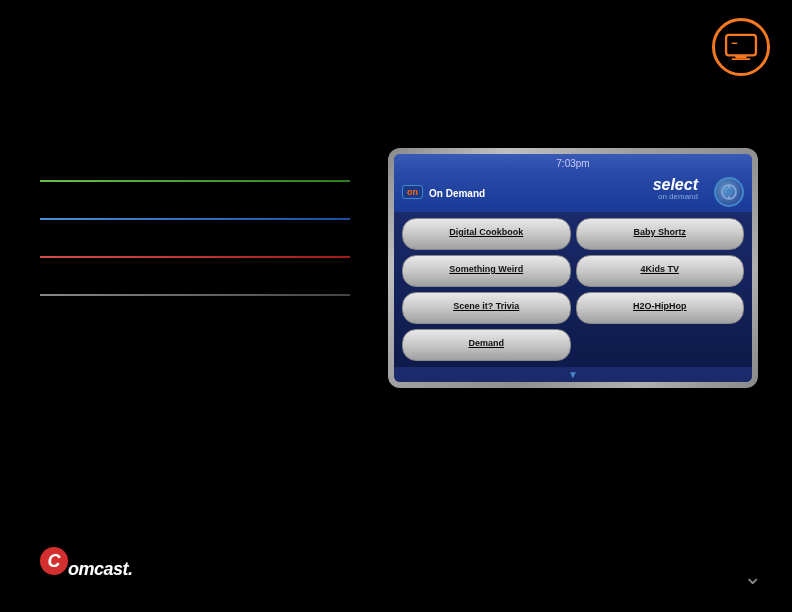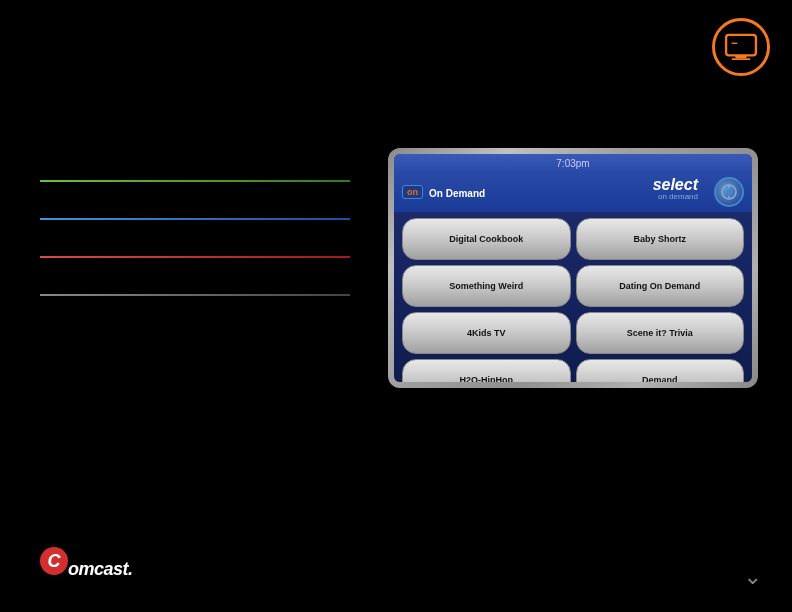--- a/index.html
+++ b/index.html
@@ -191,22 +191,23 @@
       padding: 6px 8px;
     }
 
     .tv-btn {
       background: linear-gradient(180deg, #e8e8e8 0%, #c8c8c8 50%, #a0a0a0 100%);
       border: 1px solid #888;
       border-radius: 14px;
       display: flex;
       align-items: flex-start;
       justify-content: center;
-      padding: 15px 6px;
+      padding: 8px 6px;
       cursor: pointer;
+      text-decoration: underline;
     }
 
     .tv-btn span {
       color: #111;
       font-size: 9px;
       font-weight: bold;
       text-align: center;
     }
 
     
@@ -314,23 +315,20 @@
       <div class="tv-btn">
         <span>Digital Cookbook</span>
       </div>
       <div class="tv-btn">
         <span>Baby Shortz</span>
       </div>
       <div class="tv-btn">
         <span>Something Weird</span>
       </div>
       <div class="tv-btn">
-        <span>Dating On Demand</span>
-      </div>
-      <div class="tv-btn">
         <span>4Kids TV</span>
       </div>
       <div class="tv-btn">
         <span>Scene it? Trivia</span>
       </div>
       <div class="tv-btn">
         <span>H2O-HipHop</span>
       </div>
       <div class="tv-btn">
         <span>Demand</span>

